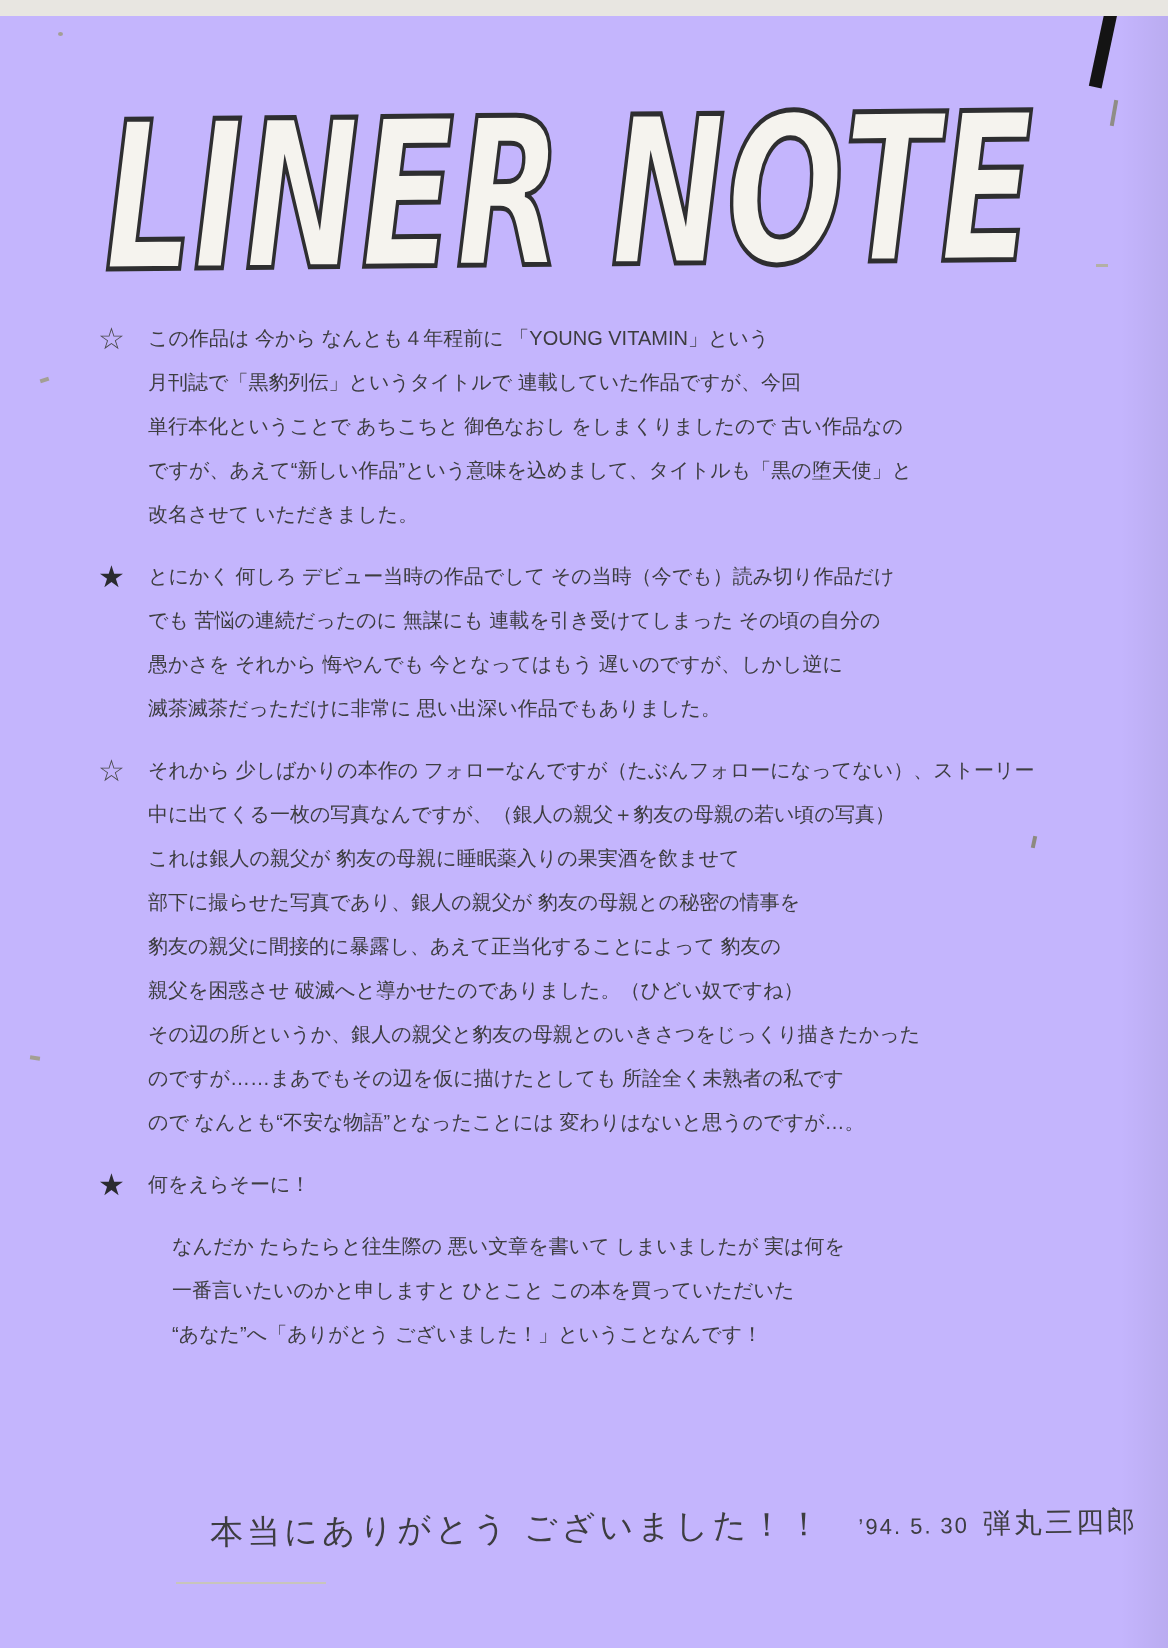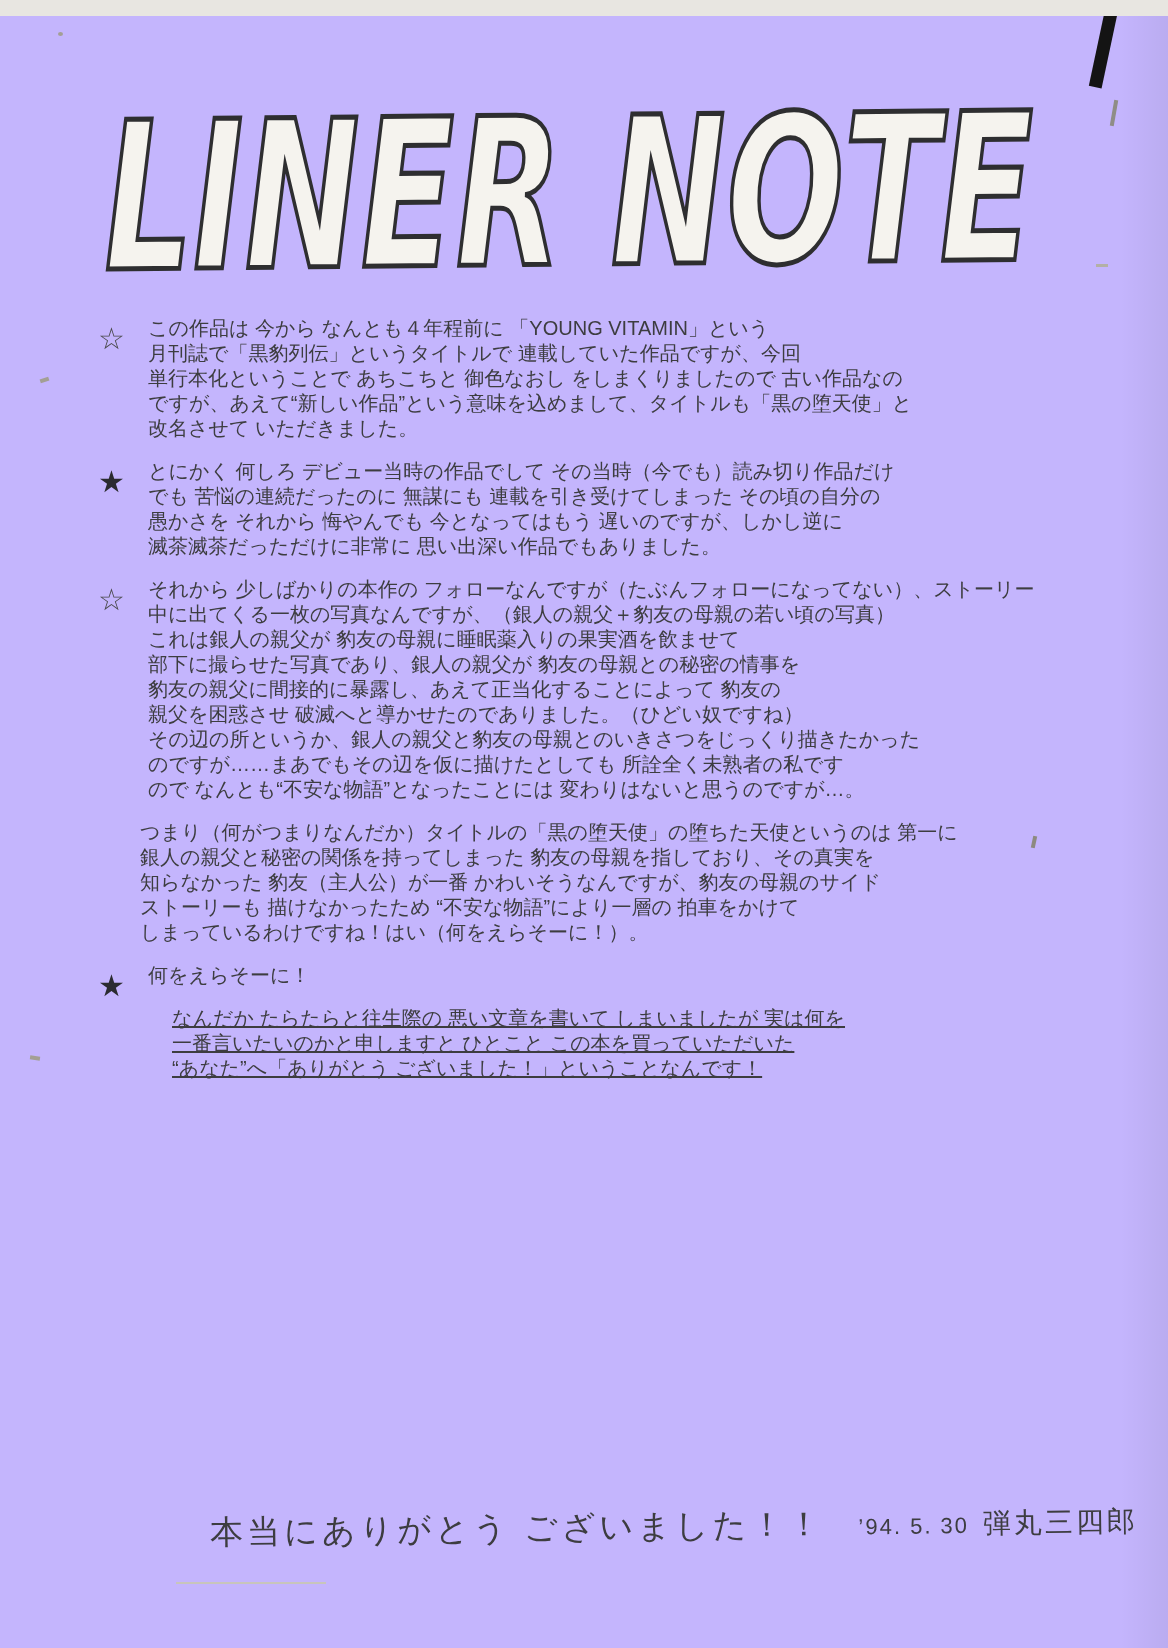--- a/index.html
+++ b/index.html
@@ -26,25 +26,25 @@
   
   .content{
     position:absolute;top:300px;left:96px;right:56px;
   }
   .section{
     position:relative;
     margin:0 0 18px 0;
     padding-left:52px;
   }
   .section.no-bullet{padding-left:44px;}
-  .section.indent{padding-left:76px;text-decoration:underline;}
+  .section.indent{padding-left:76px;}
   .handtext{
     white-space:pre-line;
     font-size:20px;
-    line-height:25px;
+    line-height:44px;
     letter-spacing:0px;
     color:var(--ink,#3d3d40);
   }
   .star{
     position:absolute;left:2px;top:1px;
     font-size:30px;line-height:43px;
   }
   .star.outline-star{color:#4a4a4c;}
   .star.filled-star{color:#2b2b30;}
   
@@ -115,27 +115,20 @@
         <div class="handtext">それから 少しばかりの本作の フォローなんですが（たぶんフォローになってない）、ストーリー
 中に出てくる一枚の写真なんですが、（銀人の親父＋豹友の母親の若い頃の写真）
 これは銀人の親父が 豹友の母親に睡眠薬入りの果実酒を飲ませて
 部下に撮らせた写真であり、銀人の親父が 豹友の母親との秘密の情事を
 豹友の親父に間接的に暴露し、あえて正当化することによって 豹友の
 親父を困惑させ 破滅へと導かせたのでありました。（ひどい奴ですね）
 その辺の所というか、銀人の親父と豹友の母親とのいきさつをじっくり描きたかった
 のですが……まあでもその辺を仮に描けたとしても 所詮全く未熟者の私です
 ので なんとも“不安な物語”となったことには 変わりはないと思うのですが…。</div>
       </div>
-      <div class="section no-bullet">
-        <div class="handtext">つまり（何がつまりなんだか）タイトルの「黒の堕天使」の堕ちた天使というのは 第一に
-銀人の親父と秘密の関係を持ってしまった 豹友の母親を指しており、その真実を
-知らなかった 豹友（主人公）が一番 かわいそうなんですが、豹友の母親のサイド
-ストーリーも 描けなかったため “不安な物語”により一層の 拍車をかけて
-しまっているわけですね！はい（何をえらそーに！）。</div>
-      </div>
       <div class="section">
         <span class="star filled-star">★</span>
         <div class="handtext">何をえらそーに！</div>
       </div>
       <div class="section no-bullet indent">
         <div class="handtext">なんだか たらたらと往生際の 悪い文章を書いて しまいましたが 実は何を
 一番言いたいのかと申しますと ひとこと この本を買っていただいた
 “あなた”へ「ありがとう ございました！」ということなんです！</div>
       </div>
     </div>

